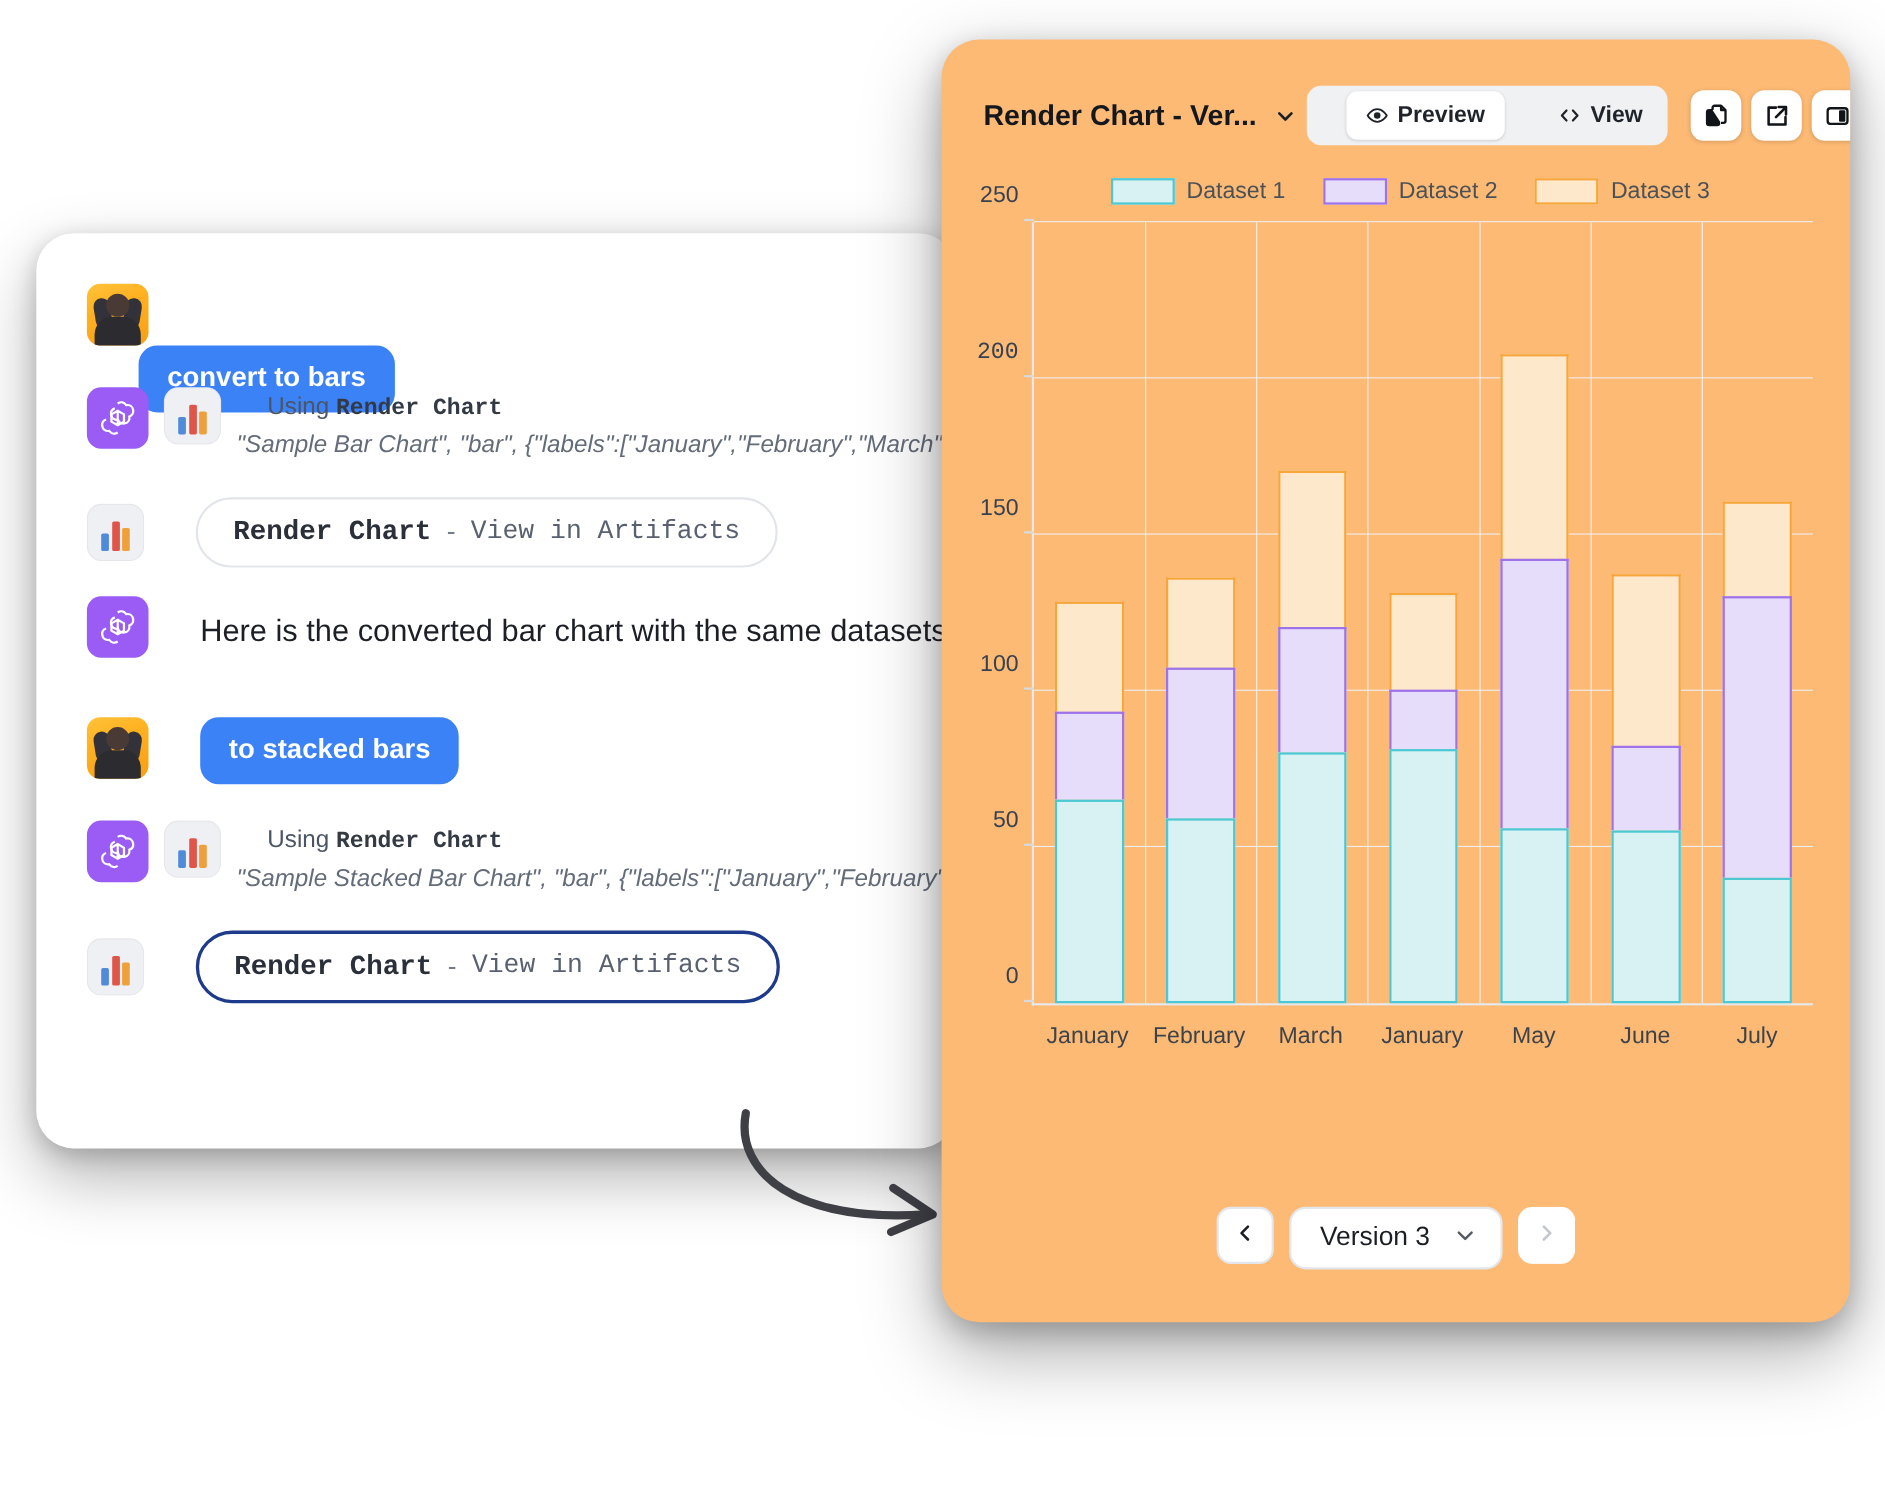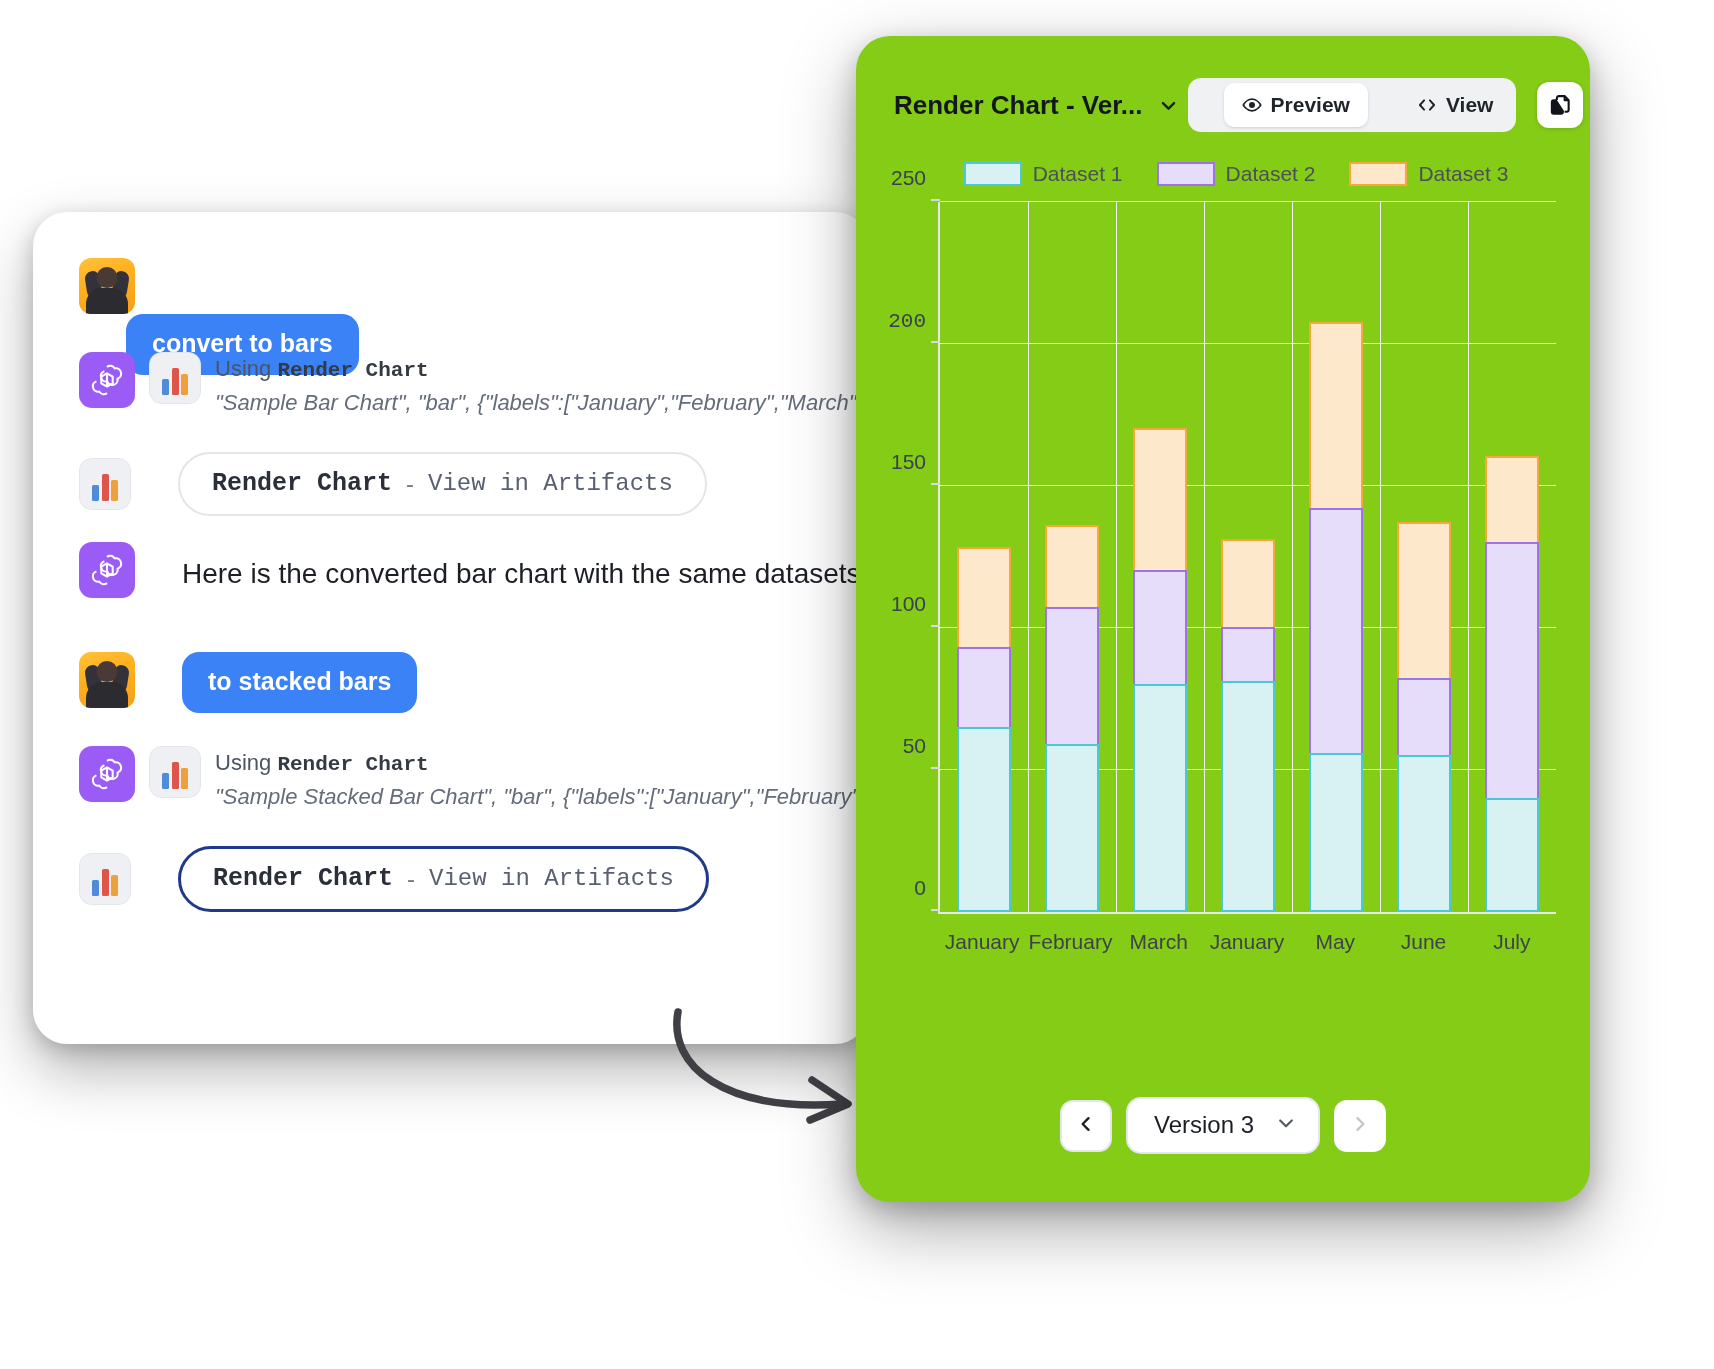--- a/index.html
+++ b/index.html
@@ -69,21 +69,21 @@
     padding-bottom: 9px; gap: 2.5px;
     box-shadow: inset 0 0 0 1px rgba(0,0,0,0.04);
   }
   .tool-icon i { display: block; width: 7px; border-radius: 1.5px; }
   .tool-icon i.b1 { height: 16px; background: #4f8bd8; }
   .tool-icon i.b2 { height: 27px; background: #e0554a; }
   .tool-icon i.b3 { height: 21px; background: #f0a03a; }
 
   .using-block { margin-left: 14px; padding-top: 2px; }
   .using-line {
-    font-size: 22px; color: #4b5563; line-height: 1.32;
+    font-size: 22px; color: #4b5563; line-height: 1.32; margin-left: 28px;
   }
   .using-line b {
     font-family: "Liberation Mono", monospace;
     font-weight: 700; color: #343a44; font-size: 21px;
   }
   .args-line {
     font-size: 22px; color: #646c7a; font-style: italic;
     line-height: 1.42; white-space: nowrap; margin-top: 2px;
   }
 
@@ -103,22 +103,22 @@
 
   .assistant-text {
     margin-left: 47px; font-size: 28px; color: #1c2026;
     line-height: 1.3; white-space: nowrap; padding-top: 9px;
   }
 
   
   #artifact-panel {
     position: absolute;
     left: 856px; top: 36px;
-    width: 734px; height: 1166px;
-    background: #84cc16;
+    width: 826px; height: 1166px;
+    background: #fdba74;
     border-radius: 34px;
     box-shadow: 0 26px 70px rgba(0,0,0,0.34), 0 8px 24px rgba(0,0,0,0.20);
     z-index: 3;
     overflow: hidden;
     display: flex; flex-direction: column;
   }
 
   .art-header {
     display: flex; align-items: center;
     padding: 42px 30px 0 38px; gap: 10px;
@@ -193,21 +193,21 @@
   .barstack { width: 62%; display: flex; flex-direction: column-reverse; }
   .seg-bar { width: 100%; border: 2px solid; border-bottom: none; }
   .xlabels { display: flex; margin-left: 52px; margin-top: 16px; }
   .xlab {
     flex: 1 1 0; text-align: center; font-size: 21px; color: #3d434b;
   }
 
   
   .version-bar {
     margin-top: auto;
-    display: flex; align-items: center; justify-content: center;
+    display: flex; align-items: flex-start; justify-content: center;
     gap: 14px; padding-bottom: 48px;
   }
   .vbtn {
     width: 52px; height: 52px; border-radius: 13px;
     border: 2px solid #e3e6ea; background: #fff;
     display: flex; align-items: center; justify-content: center;
   }
   .vbtn svg { width: 20px; height: 20px; }
   .vbtn.disabled { border-color: transparent; }
   .vselect {

